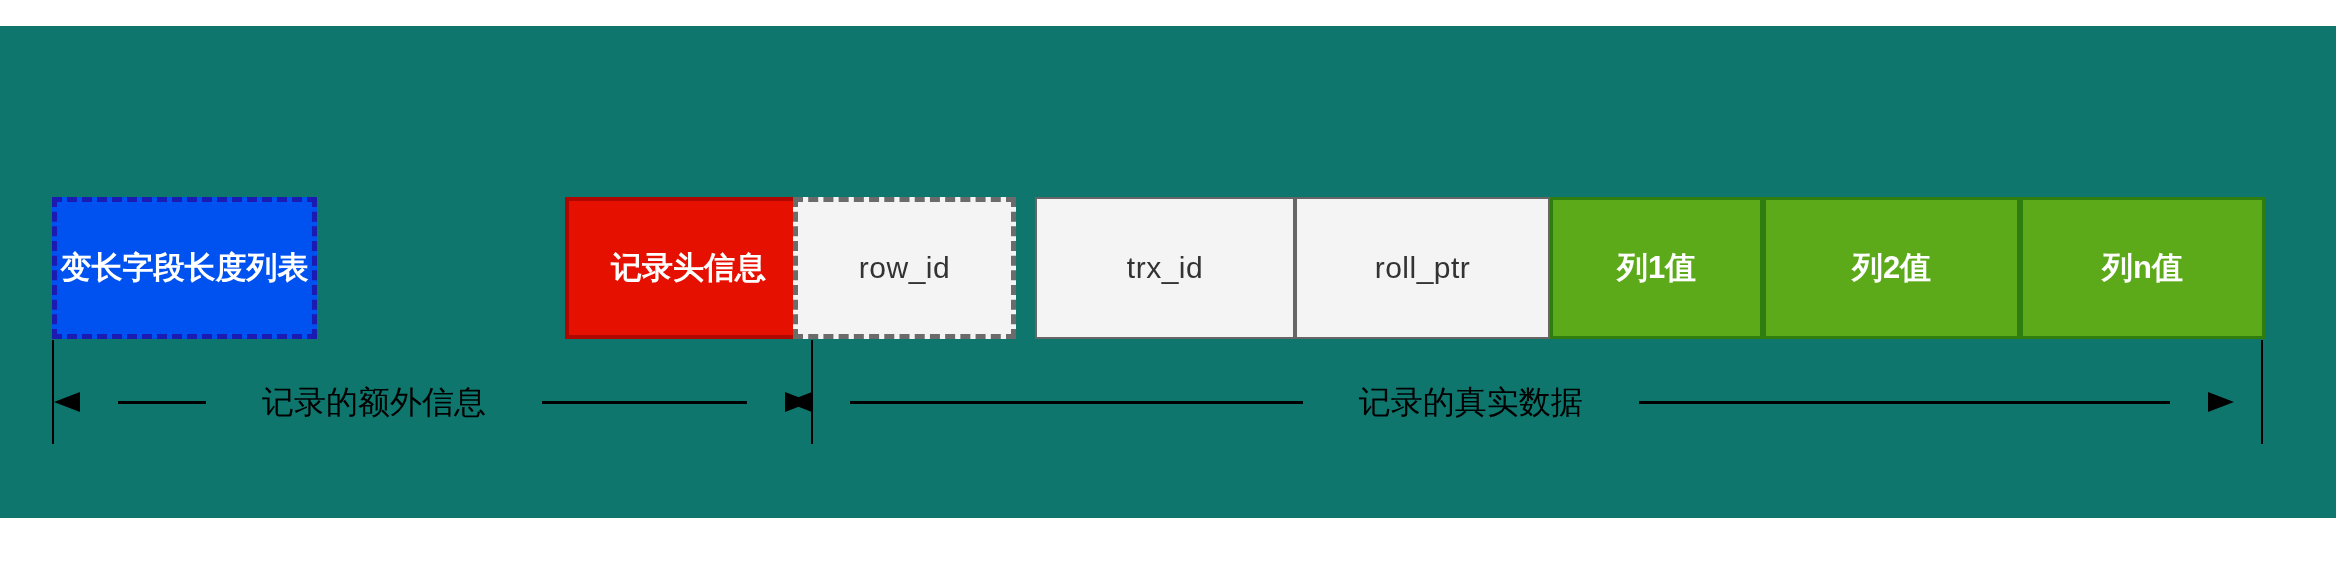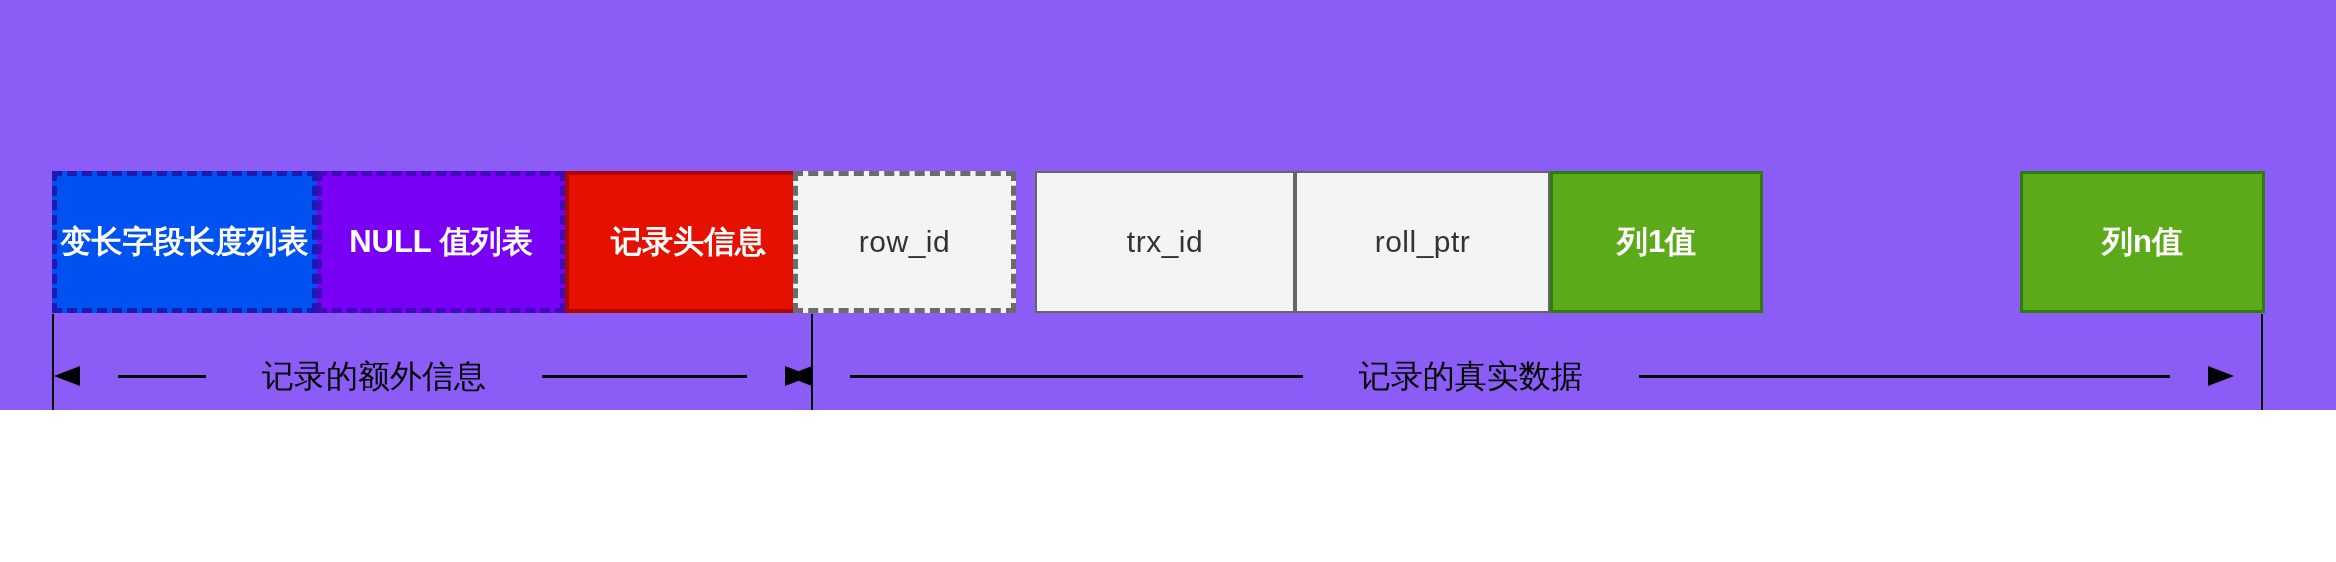--- a/index.html
+++ b/index.html
@@ -1,22 +1,23 @@
 <!DOCTYPE html>
 <html><head>
 <meta charset="utf-8">
 <style>
   html, body { margin: 0; padding: 0; background: #ffffff; }
   .canvas {
     position: relative;
     width: 2336px;
-    height: 410px;
-    background: #8b5cf6;
+    height: 492px;
+    background: #0f766e;
     overflow: hidden;
     font-family: "Liberation Sans", "DejaVu Sans", sans-serif;
+    margin-top: 26px;
   }
   
   .seg {
     position: absolute;
     top: 171px;
     height: 142px;
     box-sizing: border-box;
     display: flex;
     align-items: center;
     justify-content: center;
@@ -53,26 +54,26 @@
     height: 104px;
     background: #000;
   }
 </style>
 </head>
 <body>
 
 <div class="canvas">
 
   <div class="seg" style="left: 52px; width: 265px; border-width: 5px; background-color: rgb(0, 82, 240); border-color: rgb(27, 27, 179); border-style: dashed; color: rgb(255, 255, 255);">变长字段长度列表</div>
-  <div class="seg" style="left: 317px; width: 248px; border-width: 5px; background-color: rgb(122, 0, 245); border-color: rgb(61, 13, 184); border-style: dashed; color: rgb(255, 255, 255);">NULL 值列表</div>
   <div class="seg" style="left: 565px; width: 247px; border-width: 4px; background-color: rgb(230, 16, 0); border-color: rgb(173, 7, 0); border-style: solid; color: rgb(255, 255, 255);">记录头信息</div>
   <div class="seg code-label" style="left: 793px; width: 223px; border-width: 5px; background-color: rgb(244, 244, 244); border-color: rgb(107, 107, 107); border-style: dashed; color: rgb(51, 51, 51);">row_id</div>
   <div class="seg code-label" style="left: 1035px; width: 260px; border-width: 2px; background-color: rgb(244, 244, 244); border-color: rgb(102, 102, 102); border-style: solid; color: rgb(51, 51, 51);">trx_id</div>
   <div class="seg code-label" style="left: 1295px; width: 255px; border-width: 2px; background-color: rgb(244, 244, 244); border-color: rgb(102, 102, 102); border-style: solid; color: rgb(51, 51, 51);">roll_ptr</div>
   <div class="seg" style="left: 1550px; width: 213px; border-width: 3px; background-color: rgb(92, 170, 26); border-color: rgb(46, 125, 14); border-style: solid; color: rgb(255, 255, 255);">列1值</div>
+  <div class="seg" style="left: 1763px; width: 257px; border-width: 3px; background-color: rgb(92, 170, 26); border-color: rgb(46, 125, 14); border-style: solid; color: rgb(255, 255, 255);">列2值</div>
   <div class="seg" style="left: 2020px; width: 245px; border-width: 3px; background-color: rgb(92, 170, 26); border-color: rgb(46, 125, 14); border-style: solid; color: rgb(255, 255, 255);">列n值</div>
 
   <div class="tick" style="left:52px;"></div>
   <div class="tick" style="left:811px;"></div>
   <div class="tick" style="left:2261px;"></div>
 
   <div class="measure" style="left:54px; width:757px;">
     <div class="ah ah-left"></div>
     <div class="mline" style="flex-grow:30;"></div>
     <div class="mlabel">记录的额外信息</div>

